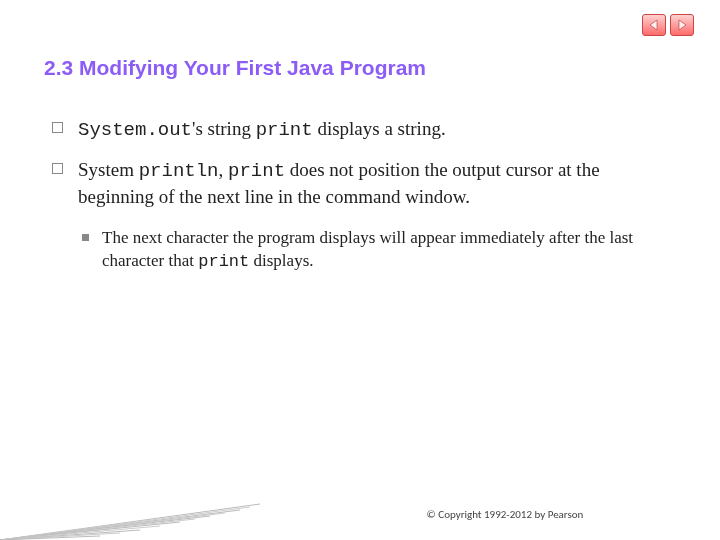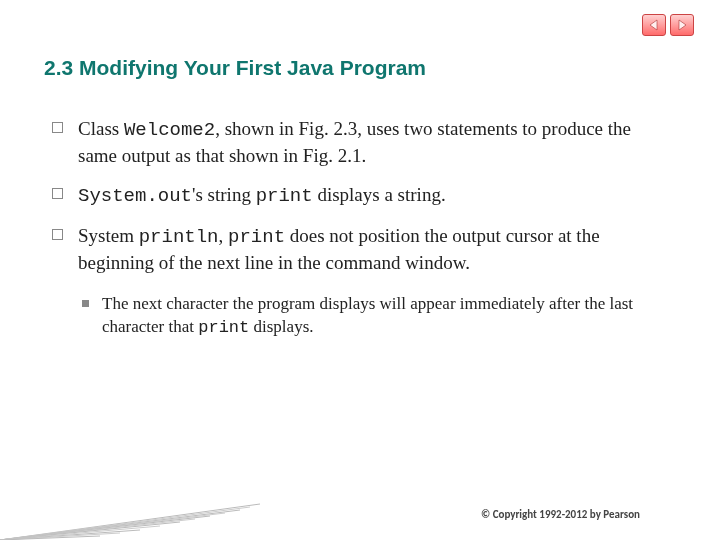--- a/index.html
+++ b/index.html
@@ -29,21 +29,21 @@
     justify-content: center;
     cursor: pointer;
   }
   .heading {
     position: absolute;
     top: 56px;
     left: 44px;
     font-family: 'Trebuchet MS', Arial, sans-serif;
     font-size: 21px;
     font-weight: bold;
-    color: #0f766e;
+    color: #8b5cf6;
   }
   .content {
     position: absolute;
     top: 116px;
     left: 48px;
     right: 48px;
   }
   ul.main-list {
     list-style: none;
   }
@@ -88,23 +88,23 @@
   .code {
     font-family: Consolas, 'Courier New', monospace;
   }
   .footer {
     position: absolute;
     bottom: 18px;
     right: 80px;
     width: 270px;
     font-family: Calibri, Arial, sans-serif;
     font-size: 11px;
-    font-weight: bold;
+    font-weight: normal;
     color: #444;
-    text-align: right;
+    text-align: center;
     line-height: 1.3;
   }
   .wedge {
     position: absolute;
     bottom: 0;
     left: 0;
     width: 260px;
     height: 70px;
     pointer-events: none;
   }
@@ -122,23 +122,20 @@
     <svg width="12" height="12" viewBox="0 0 12 12">
       <polygon points="3,1 3,11 10,6" fill="#ffeeee" stroke="#aa3333" stroke-width="0.6"></polygon>
     </svg>
   </div>
 </div>
 
 <div class="heading">2.3  Modifying Your First Java Program</div>
 
 <div class="content">
   <ul class="main-list">
-    <li>
-      <span>Class </span><span class="code">Welcome2</span><span>, shown in Fig. 2.3, uses two statements to produce the same output as that shown in Fig. 2.1.</span>
-    </li>
     <li>
       <span class="code">System.out</span><span>'s string </span><span class="code">print</span><span> displays a string.</span>
     </li>
     <li>
       <span>System </span><span class="code">println</span><span>, </span><span class="code">print</span><span> does not position the output cursor at the beginning of the next line in the command window.</span>
       <ul class="sub-list">
         <li>
           <span>The next character the program displays will appear immediately after the last character that </span><span class="code">print</span><span> displays.</span>
         </li>
       </ul>

